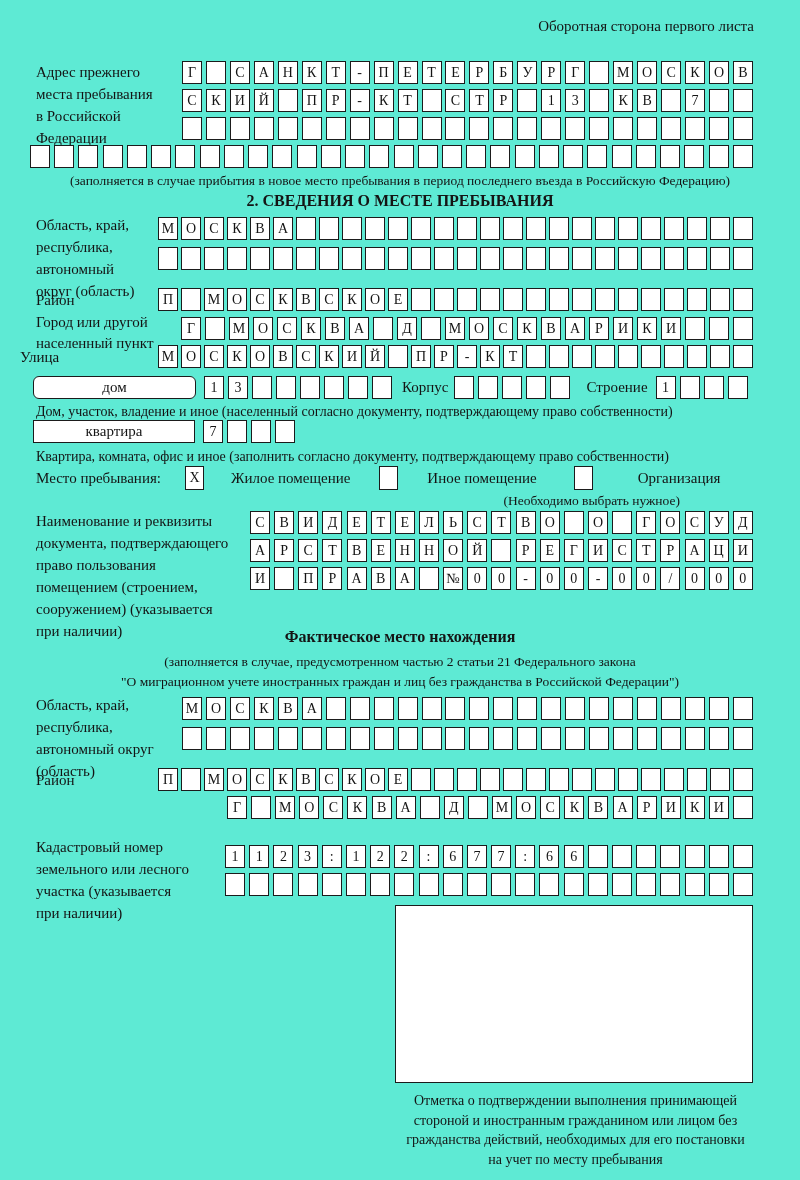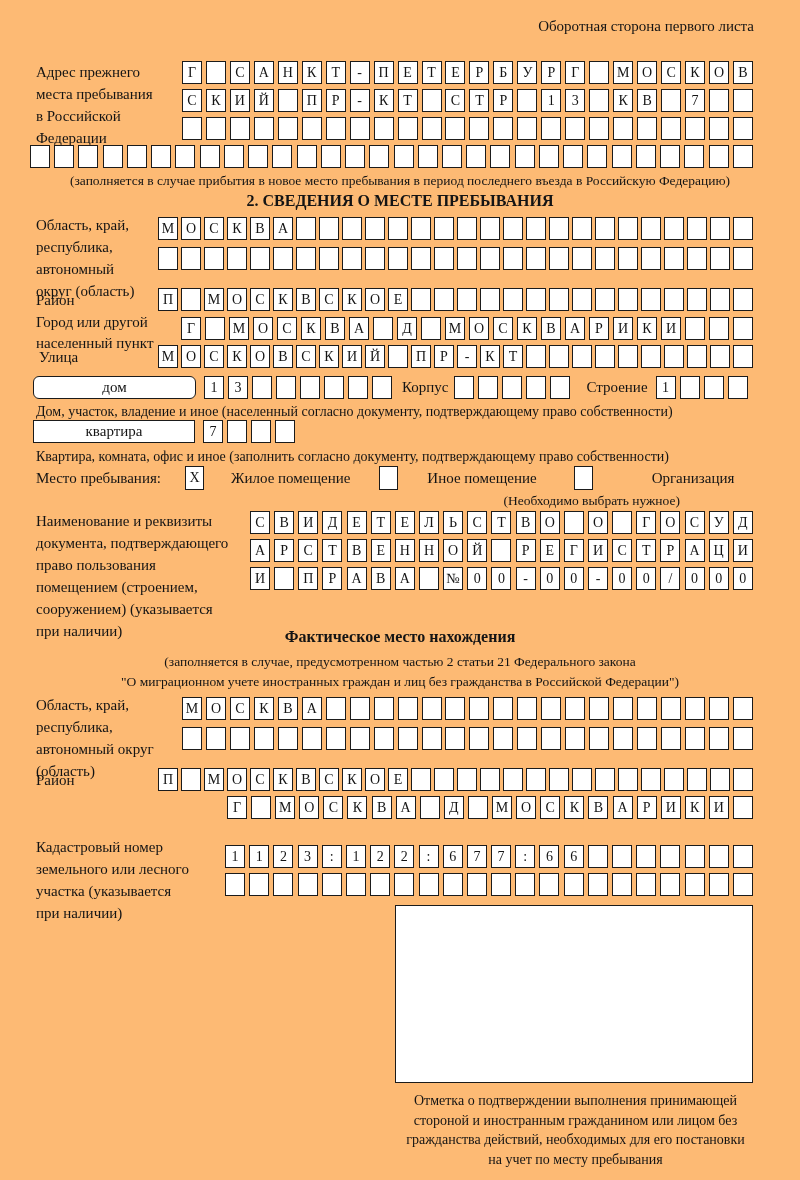--- a/index.html
+++ b/index.html
@@ -1,17 +1,17 @@
 <!DOCTYPE html>
 <html lang="ru"><head>
 <meta charset="utf-8">
 <style>
   html,body{margin:0;padding:0;background:#fff;}
   #page{
-    position:relative;width:800px;height:1180px;background:#fdba74;
+    position:relative;width:800px;height:1180px;background:#5eead4;
     font-family:"Liberation Serif","DejaVu Serif",serif;color:#141414;
     overflow:hidden;
   }
   .abs{position:absolute;}
   .lbl{font-size:15px;line-height:22px;white-space:pre-line;}
   .lbl-tight{font-size:15px;line-height:21px;white-space:pre-line;}
   .caption{font-size:14px;line-height:18px;}
   .caption-sm{font-size:13.5px;line-height:18px;}
   .center{text-align:center;width:800px;left:0;}
   .bold{font-weight:bold;}
@@ -277,21 +277,21 @@
       <span class="cell">А</span>
       <span class="cell">Р</span>
       <span class="cell">И</span>
       <span class="cell">К</span>
       <span class="cell">И</span>
       <span class="cell"></span>
       <span class="cell"></span>
       <span class="cell"></span>
     </div>
 
-  <div class="abs lbl" style="left:39px;top:346px;">Улица</div>
+  <div class="abs lbl" style="left:20px;top:346px;">Улица</div>
   <div class="abs cellrow" style="left:158px;top:345px;width:595px;">
       <span class="cell">М</span>
       <span class="cell">О</span>
       <span class="cell">С</span>
       <span class="cell">К</span>
       <span class="cell">О</span>
       <span class="cell">В</span>
       <span class="cell">С</span>
       <span class="cell">К</span>
       <span class="cell">И</span>
@@ -355,21 +355,21 @@
   </div>
   <div class="abs caption" style="left:36px;top:448px;">Квартира, комната, офис и иное (заполнить согласно документу, подтверждающему право собственности)</div>
 
   <div class="abs inline-row" style="left:36px;top:466px;gap:17px;">
     <div class="lbl">Место пребывания:</div>
     <div class="checkbox" style="margin-left:7px;">X</div>
     <div class="lbl" style="margin-left:10px;">Жилое помещение</div>
     <div class="checkbox" style="margin-left:12px;"></div>
     <div class="lbl" style="margin-left:12px;">Иное помещение</div>
     <div class="checkbox" style="margin-left:20px;"></div>
-    <div class="lbl" style="margin-left:42px;">Организация</div>
+    <div class="lbl" style="margin-left:28px;">Организация</div>
   </div>
   <div class="abs caption-sm" style="left:0;top:492px;width:680px;text-align:right;">(Необходимо выбрать нужное)</div>
 
   <div class="abs lbl" style="left:36px;top:510px;width:210px;">Наименование и реквизиты
 документа, подтверждающего
 право пользования
 помещением (строением,
 сооружением) (указывается
 при наличии)</div>
   <div class="abs" style="left:250px;top:511px;width:503px;">

